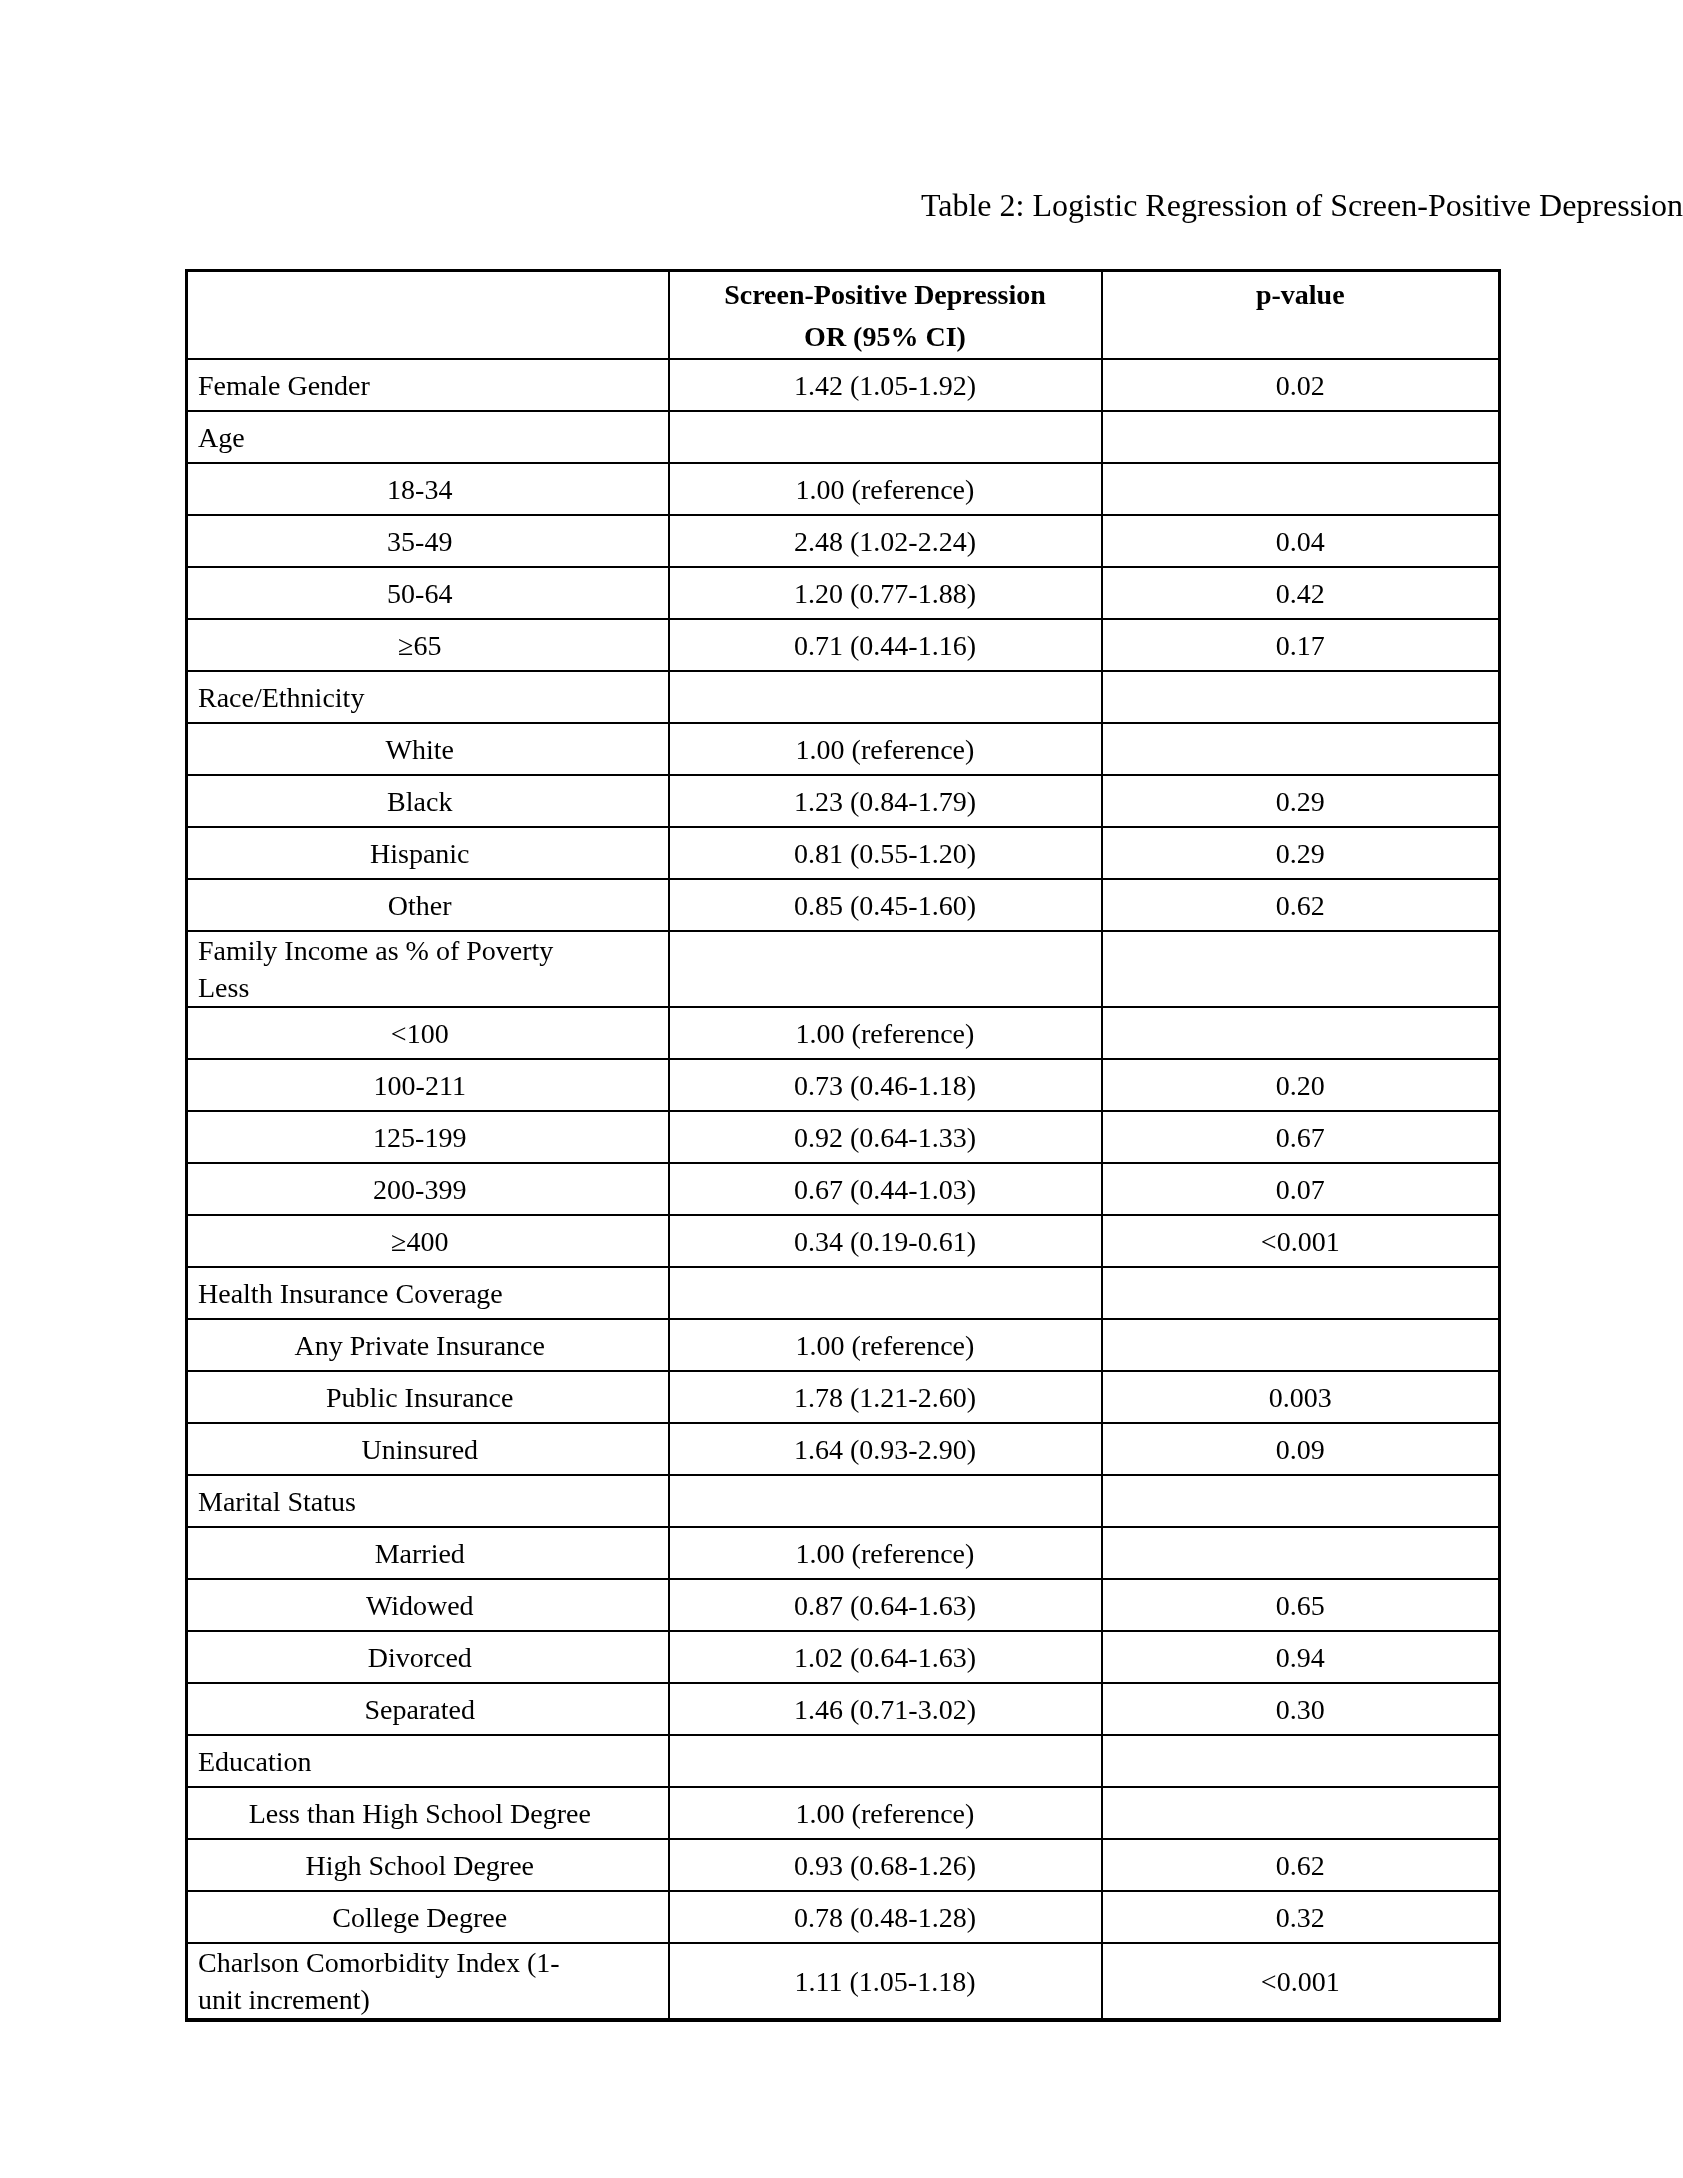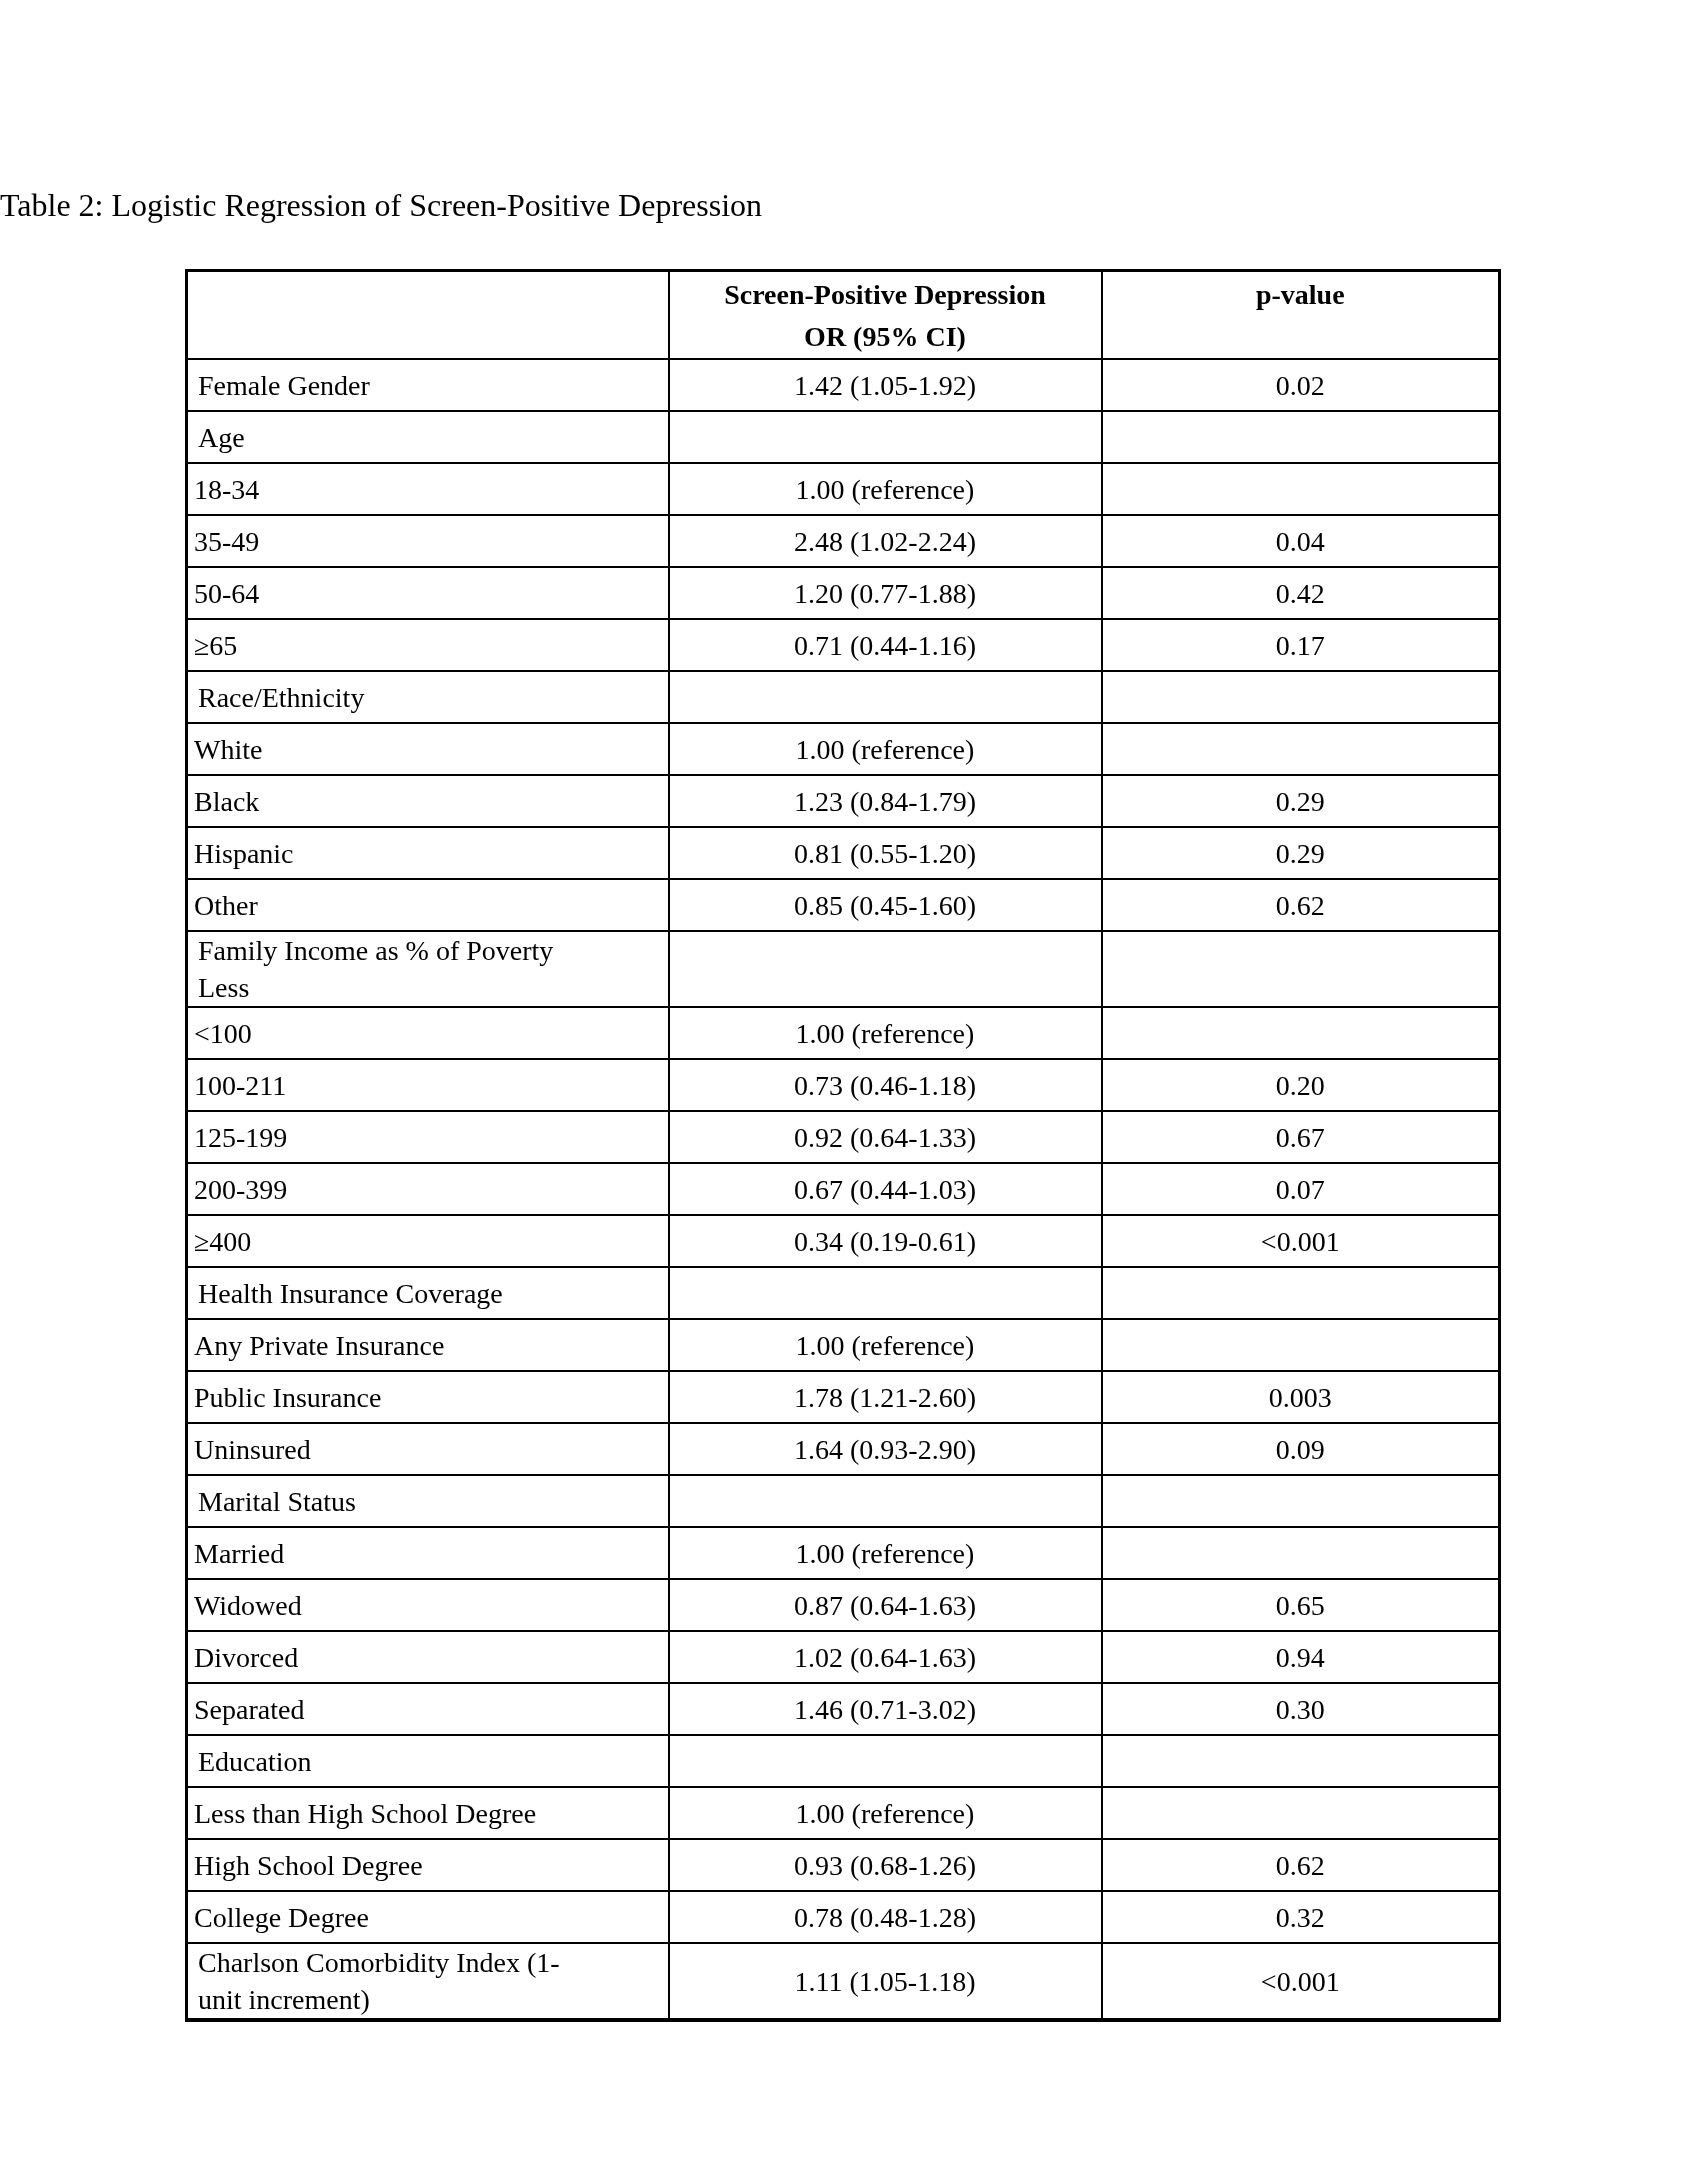--- a/index.html
+++ b/index.html
@@ -12,21 +12,21 @@
     height: 2178px;
     position: relative;
     font-family: "Liberation Serif", "DejaVu Serif", serif;
     color: #000000;
   }
   .page-title {
     position: absolute;
     top: 186px;
     left: 0;
     width: 100%;
-    text-align: left;
+    text-align: right;
     font-size: 32px;
     line-height: 38px;
     white-space: nowrap;
   }
   table.reg-table {
     position: absolute;
     left: 185px;
     top: 269px;
     width: 1313px;
     border-collapse: collapse;
@@ -55,21 +55,21 @@
   .reg-table td {
     line-height: 37px;
     vertical-align: middle;
   }
   td.label-cell.lvl-main, td.label-cell.lvl-section {
     text-align: left;
     padding-left: 10px;
     padding-right: 6px;
   }
   td.label-cell.lvl-sub {
-    text-align: left;
+    text-align: center;
     padding-right: 22px;
     padding-left: 6px;
     margin-top: 20px;
   }
   td.or-cell, td.p-cell { text-align: center; }
   .bold { font-weight: normal; }
   .reg-table tbody tr:last-child td { border-bottom: 4px solid #000; }
 </style>
 </head>
 <body>

